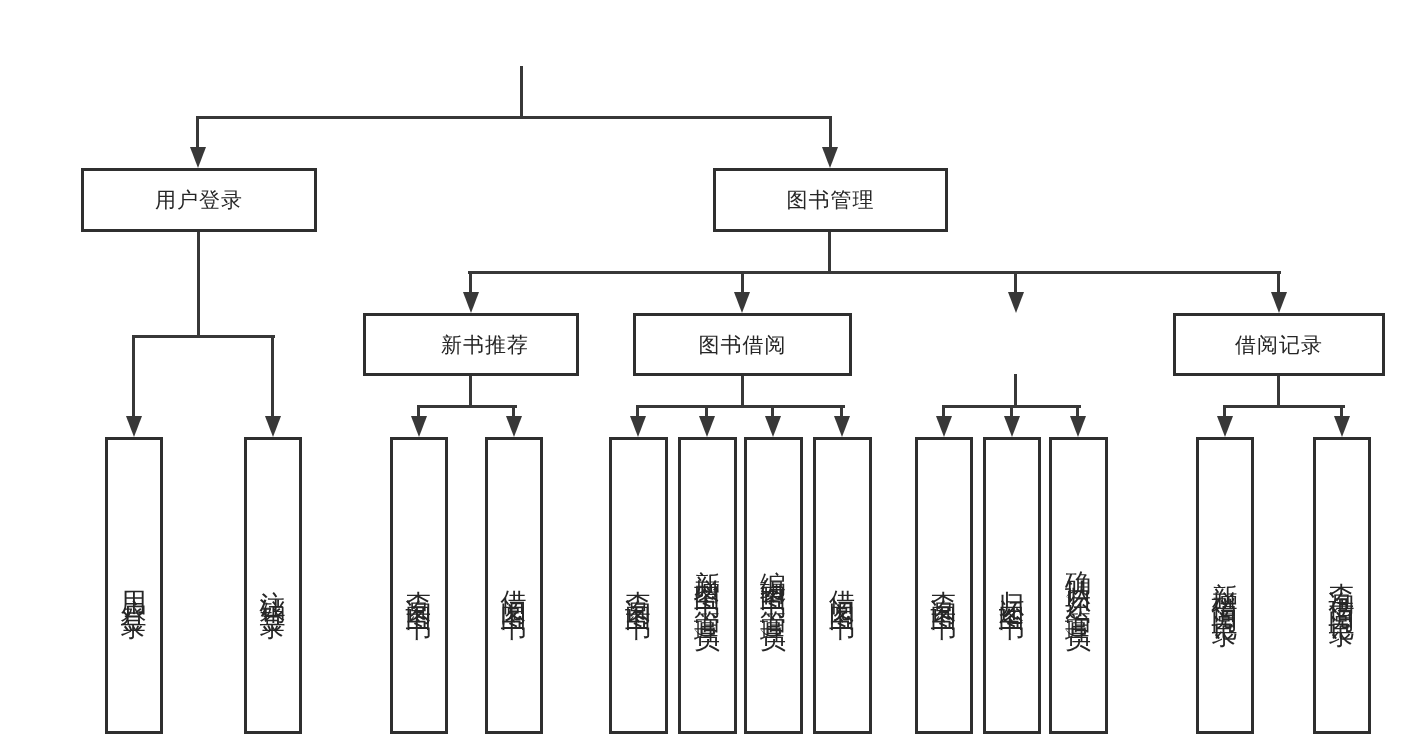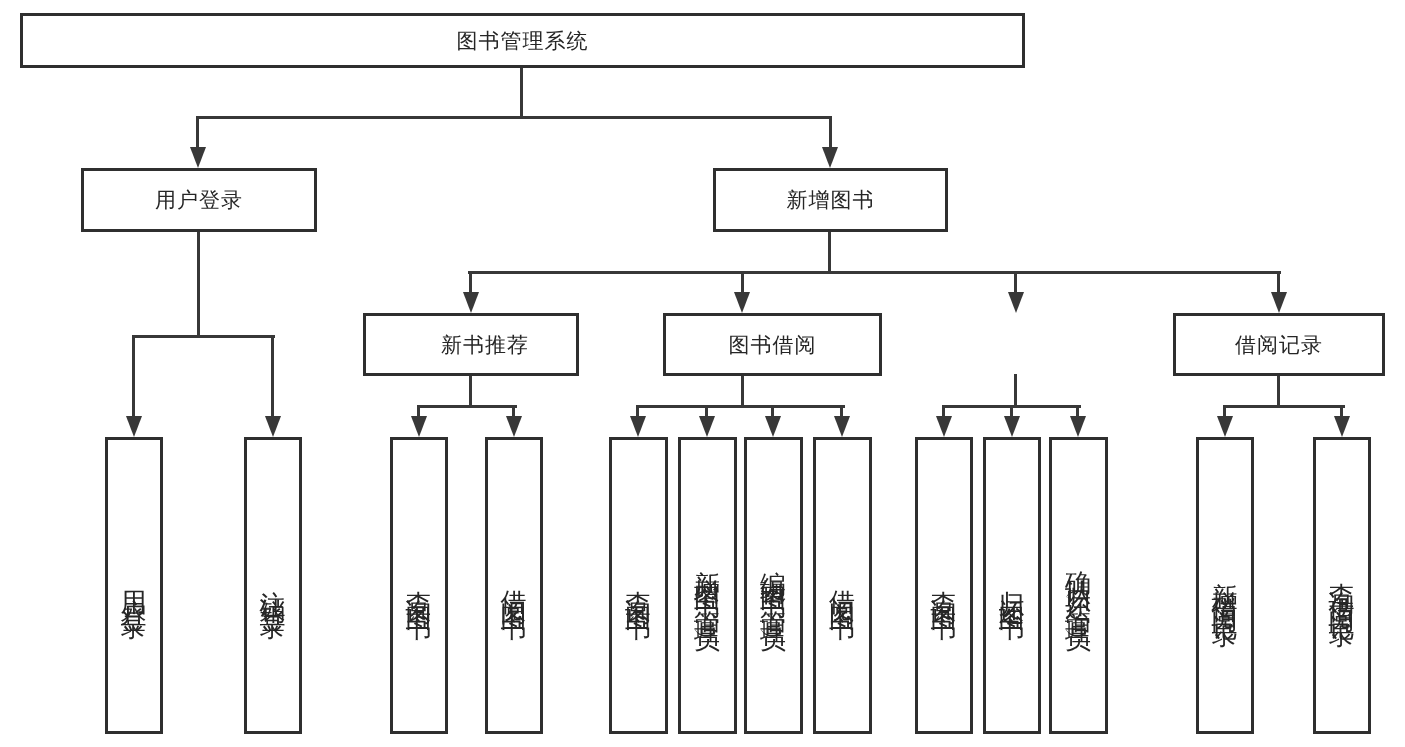--- a/index.html
+++ b/index.html
@@ -97,35 +97,32 @@
   <div class="v" style="left:1076px; top:405px; height:13px;"></div>
   <div class="ah" style="left:1070px; top:416px;"></div>
 
   <div class="v" style="left:1277px; top:374px; height:34px;"></div>
   <div class="h" style="left:1223px; top:405px; width:122px;"></div>
   <div class="v" style="left:1223px; top:405px; height:13px;"></div>
   <div class="ah" style="left:1217px; top:416px;"></div>
   <div class="v" style="left:1340px; top:405px; height:13px;"></div>
   <div class="ah" style="left:1334px; top:416px;"></div>
 
-  <div class="box" style="left:20px; top:13px; width:1005px; height:55px;">
-    <span>图书管理系统</span>
-  </div>
 
   <div class="box" style="left:81px; top:168px; width:236px; height:64px;">
     <span>用户登录</span>
   </div>
   <div class="box" style="left:713px; top:168px; width:235px; height:64px;">
-    <span>新增图书</span>
+    <span>图书管理</span>
   </div>
 
   <div class="box" style="left:363px; top:313px; width:216px; height:63px;padding-left:28px;">
     <span>新书推荐</span>
   </div>
-  <div class="box" style="left:633px; top:313px; width:219px; height:63px;margin-left:30px;">
+  <div class="box" style="left:633px; top:313px; width:219px; height:63px;">
     <span>图书借阅</span>
   </div>
   <div class="box" style="left:1173px; top:313px; width:212px; height:63px;">
     <span>借阅记录</span>
   </div>
 
   <div class="vbox" style="left:105px; top:437px; width:58px; height:297px;">
     <span class="vtext">用户登录</span>
   </div>
   <div class="vbox" style="left:244px; top:437px; width:58px; height:297px;">

